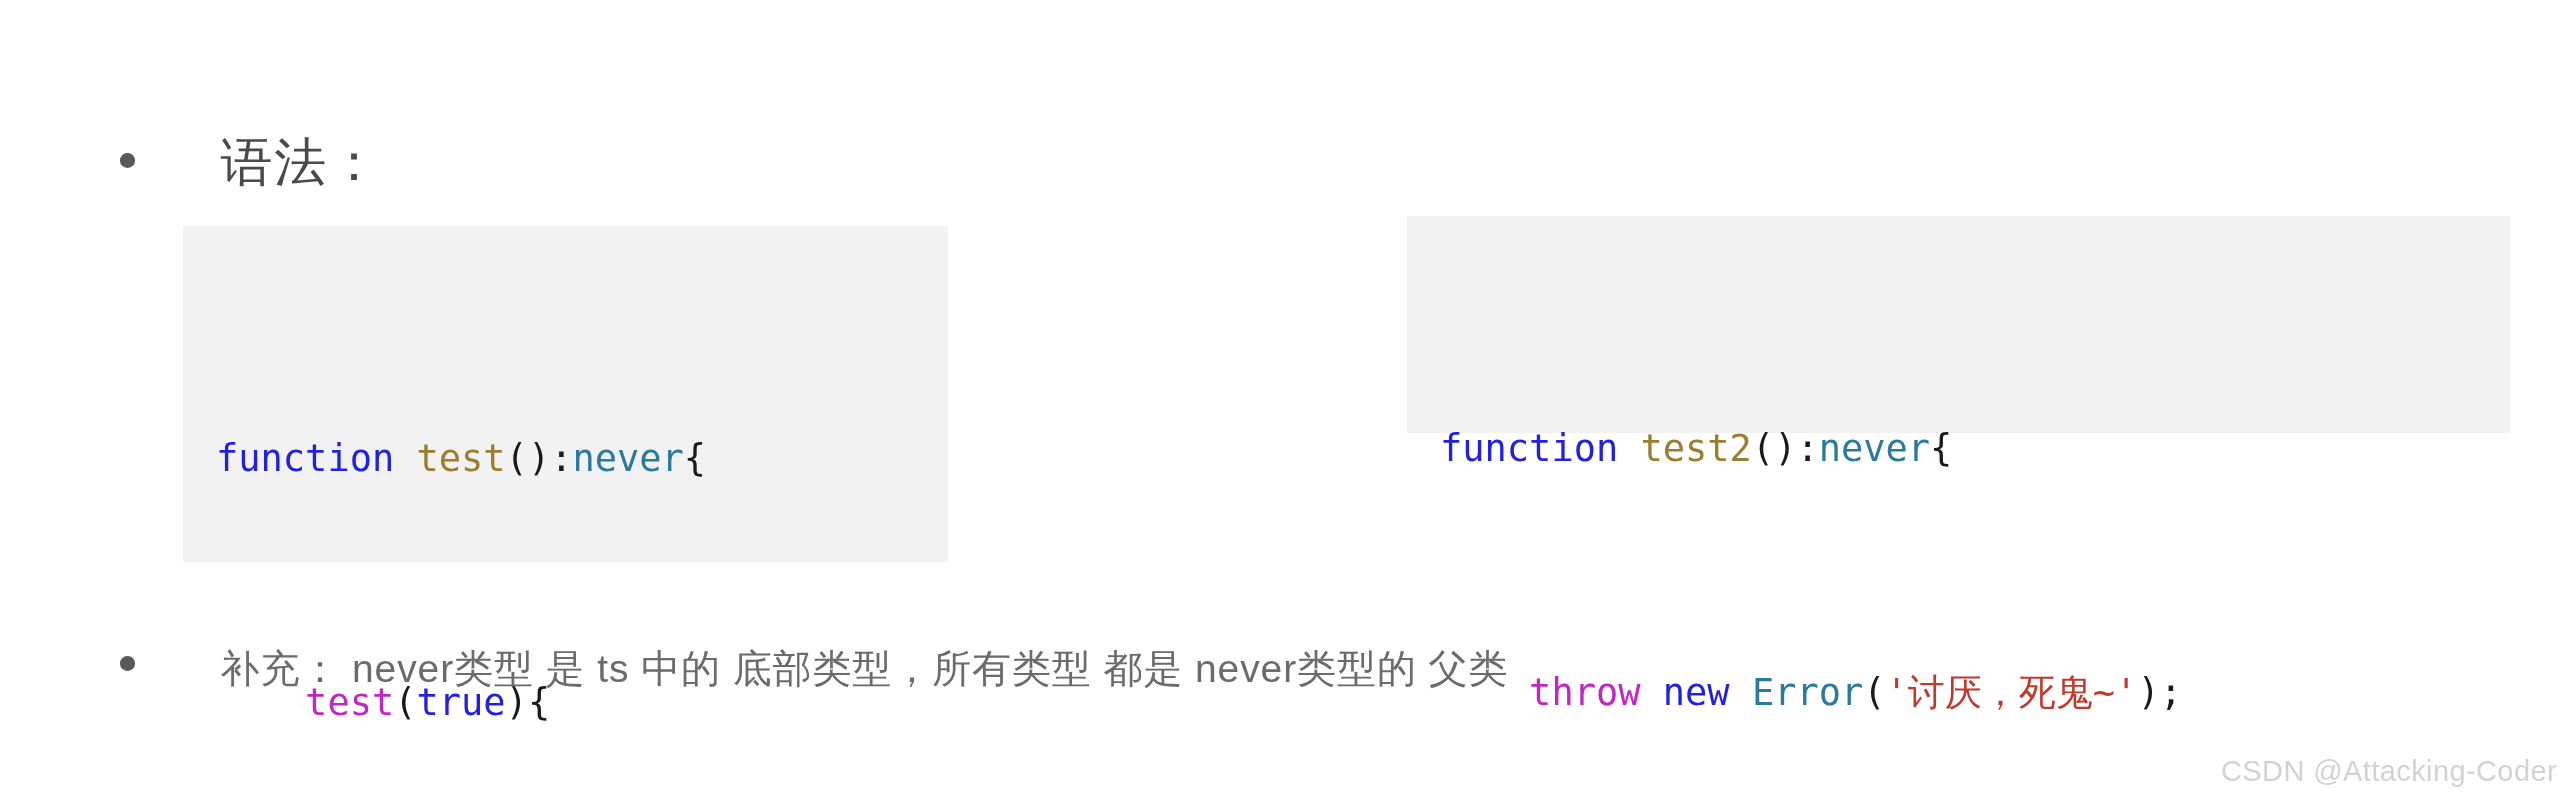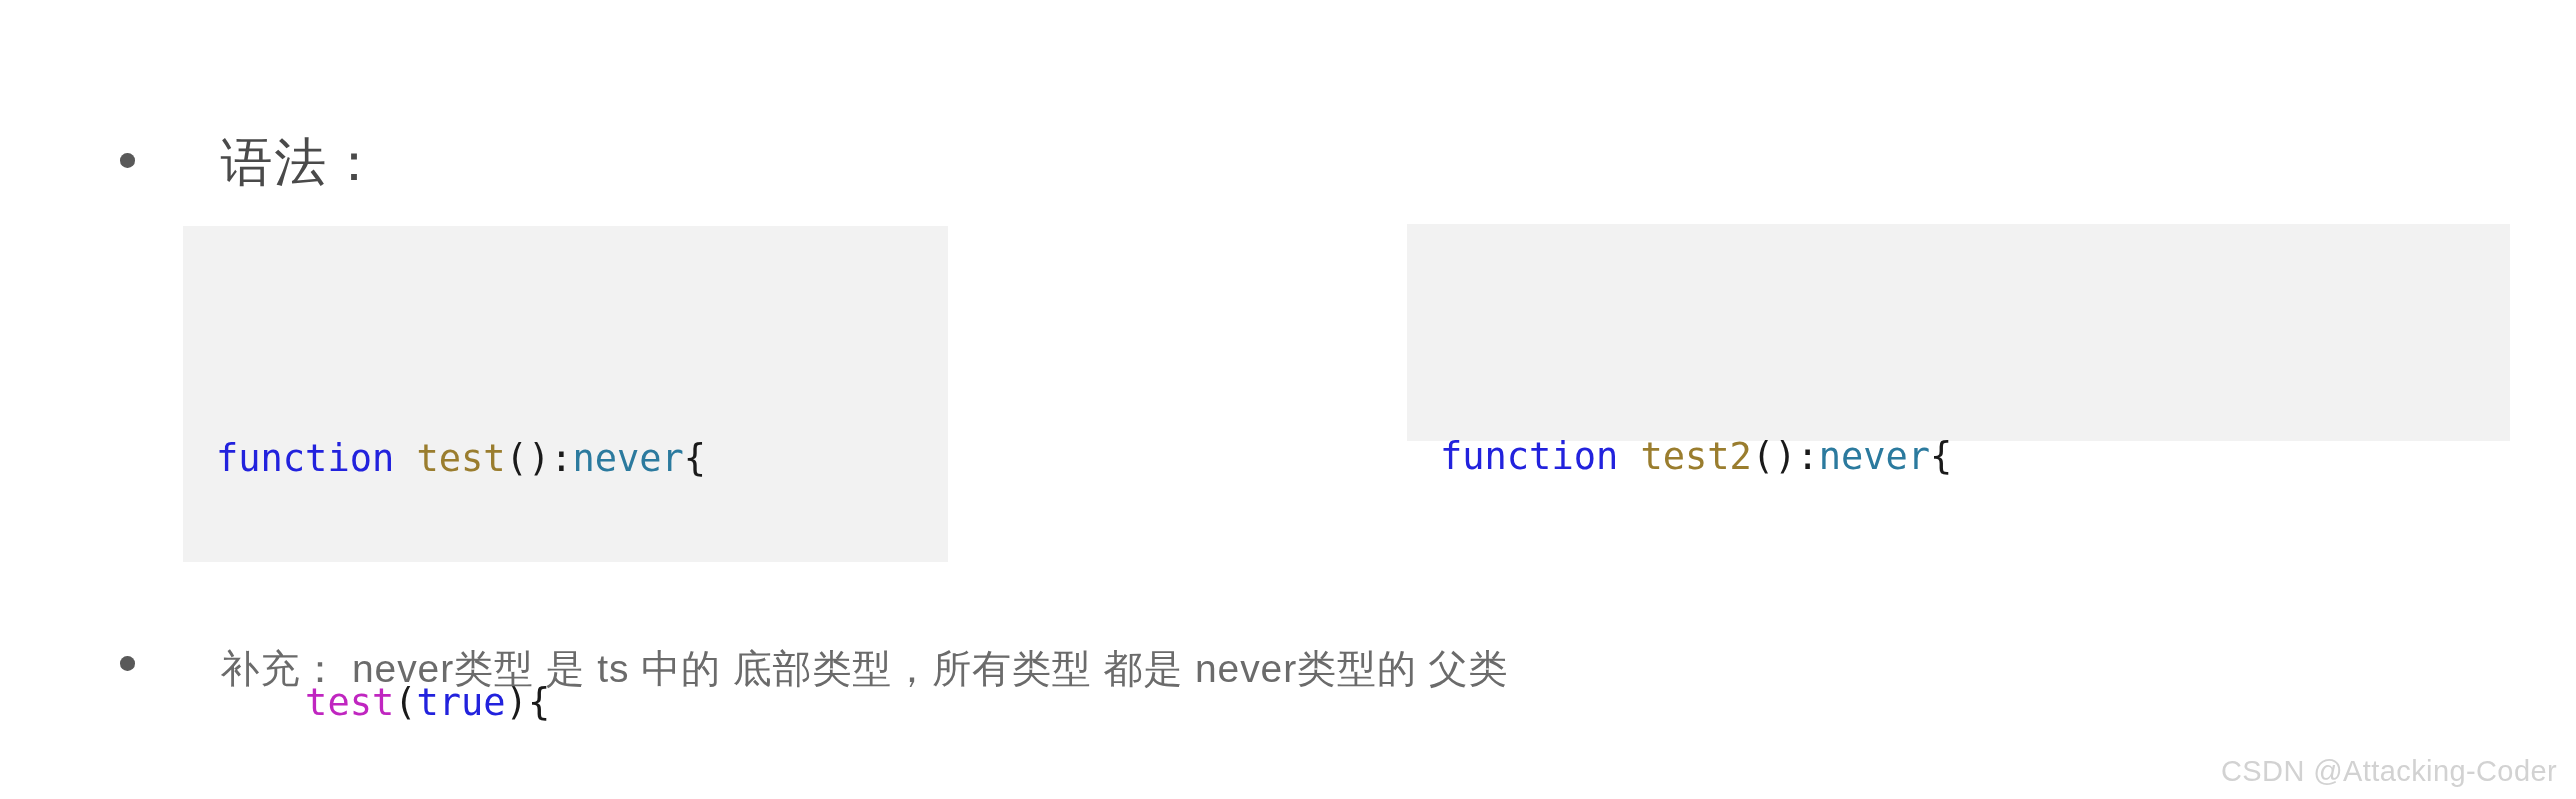--- a/index.html
+++ b/index.html
@@ -60,21 +60,21 @@
   }
   #code-block-1 {
     left: 183px;
     top: 226px;
     width: 765px;
     height: 336px;
     padding: 19px 0 0 33px;
   }
   #code-block-2 {
     left: 1407px;
-    top: 224px;
+    top: 216px;
     width: 1103px;
     height: 217px;
     padding: 19px 0 0 33px;
   }
 
   .tok-kw      { color: #2222dd; }   
   .tok-fn      { color: #9a7d2e; }   
   .tok-type    { color: #2b7a9e; }   
   .tok-ctrl    { color: #c026c0; }   
   .tok-str     { color: #c0392b; }   
@@ -110,20 +110,21 @@
 
   
 
   
 </div>
 
 <div class="code-block" id="code-block-2">
 
   <div><span class="tok-kw">function</span><span class="tok-punct"> </span><span class="tok-fn">test2</span><span class="tok-punct">():</span><span class="tok-type">never</span><span class="tok-punct">{</span></div>
 
+  <div><span class="tok-punct">    </span><span class="tok-ctrl">throw</span><span class="tok-punct"> </span><span class="tok-kw">new</span><span class="tok-punct"> </span><span class="tok-type">Error</span><span class="tok-punct">(</span><span class="tok-str">'讨厌，死鬼~'</span><span class="tok-punct">);</span></div>
 
   
 </div>
 
 <div class="bullet-row" id="row-supplement" style="left:120px; top:637px;">
   <span class="bullet-dot" style="margin-top:19px;"></span>
   <div style="margin-left:86px;">
     <div class="cn-body">补充： never类型 是 ts 中的 底部类型，所有类型 都是 never类型的 父类</div>
   </div>
 </div>

